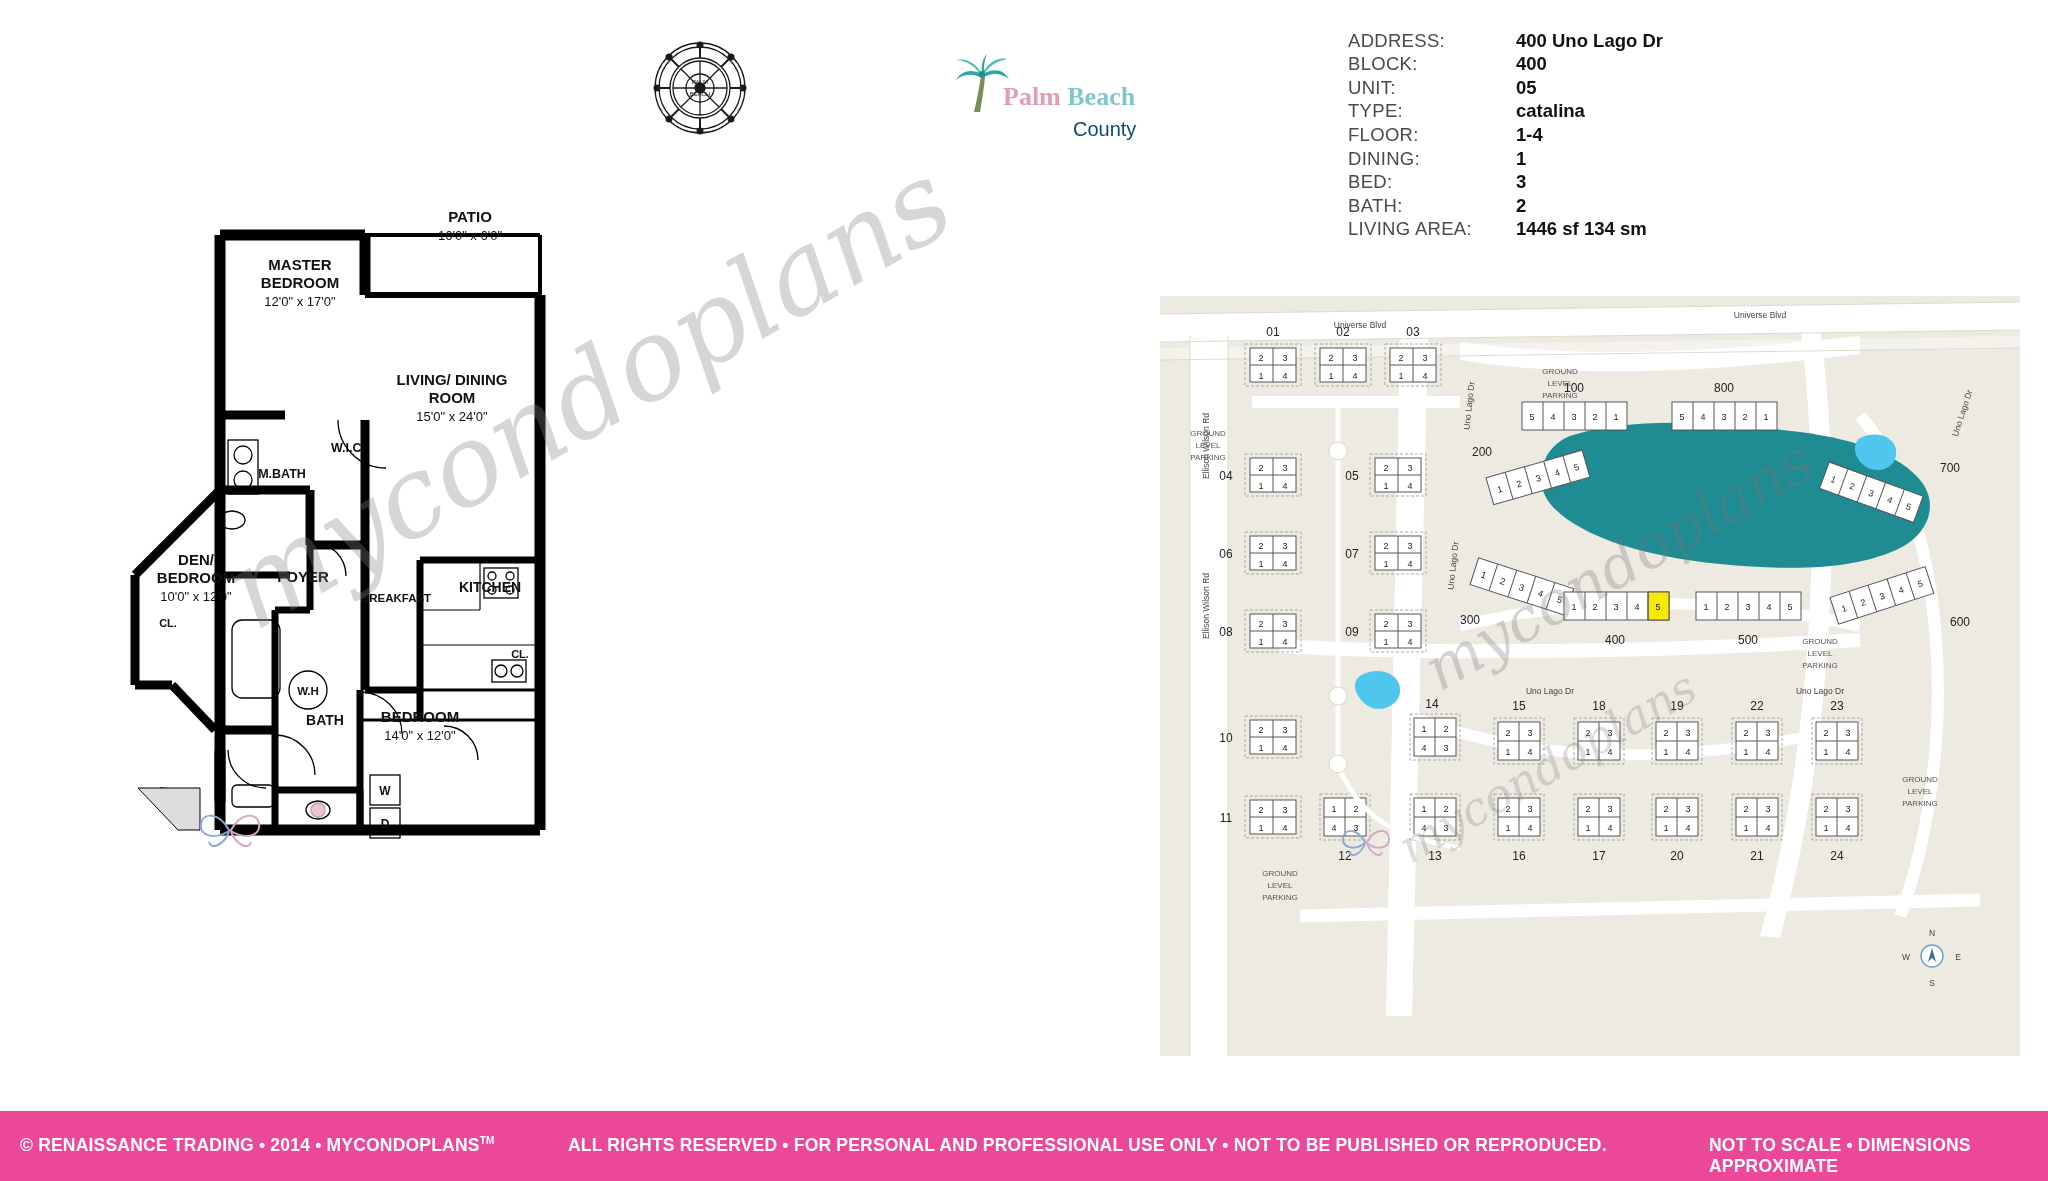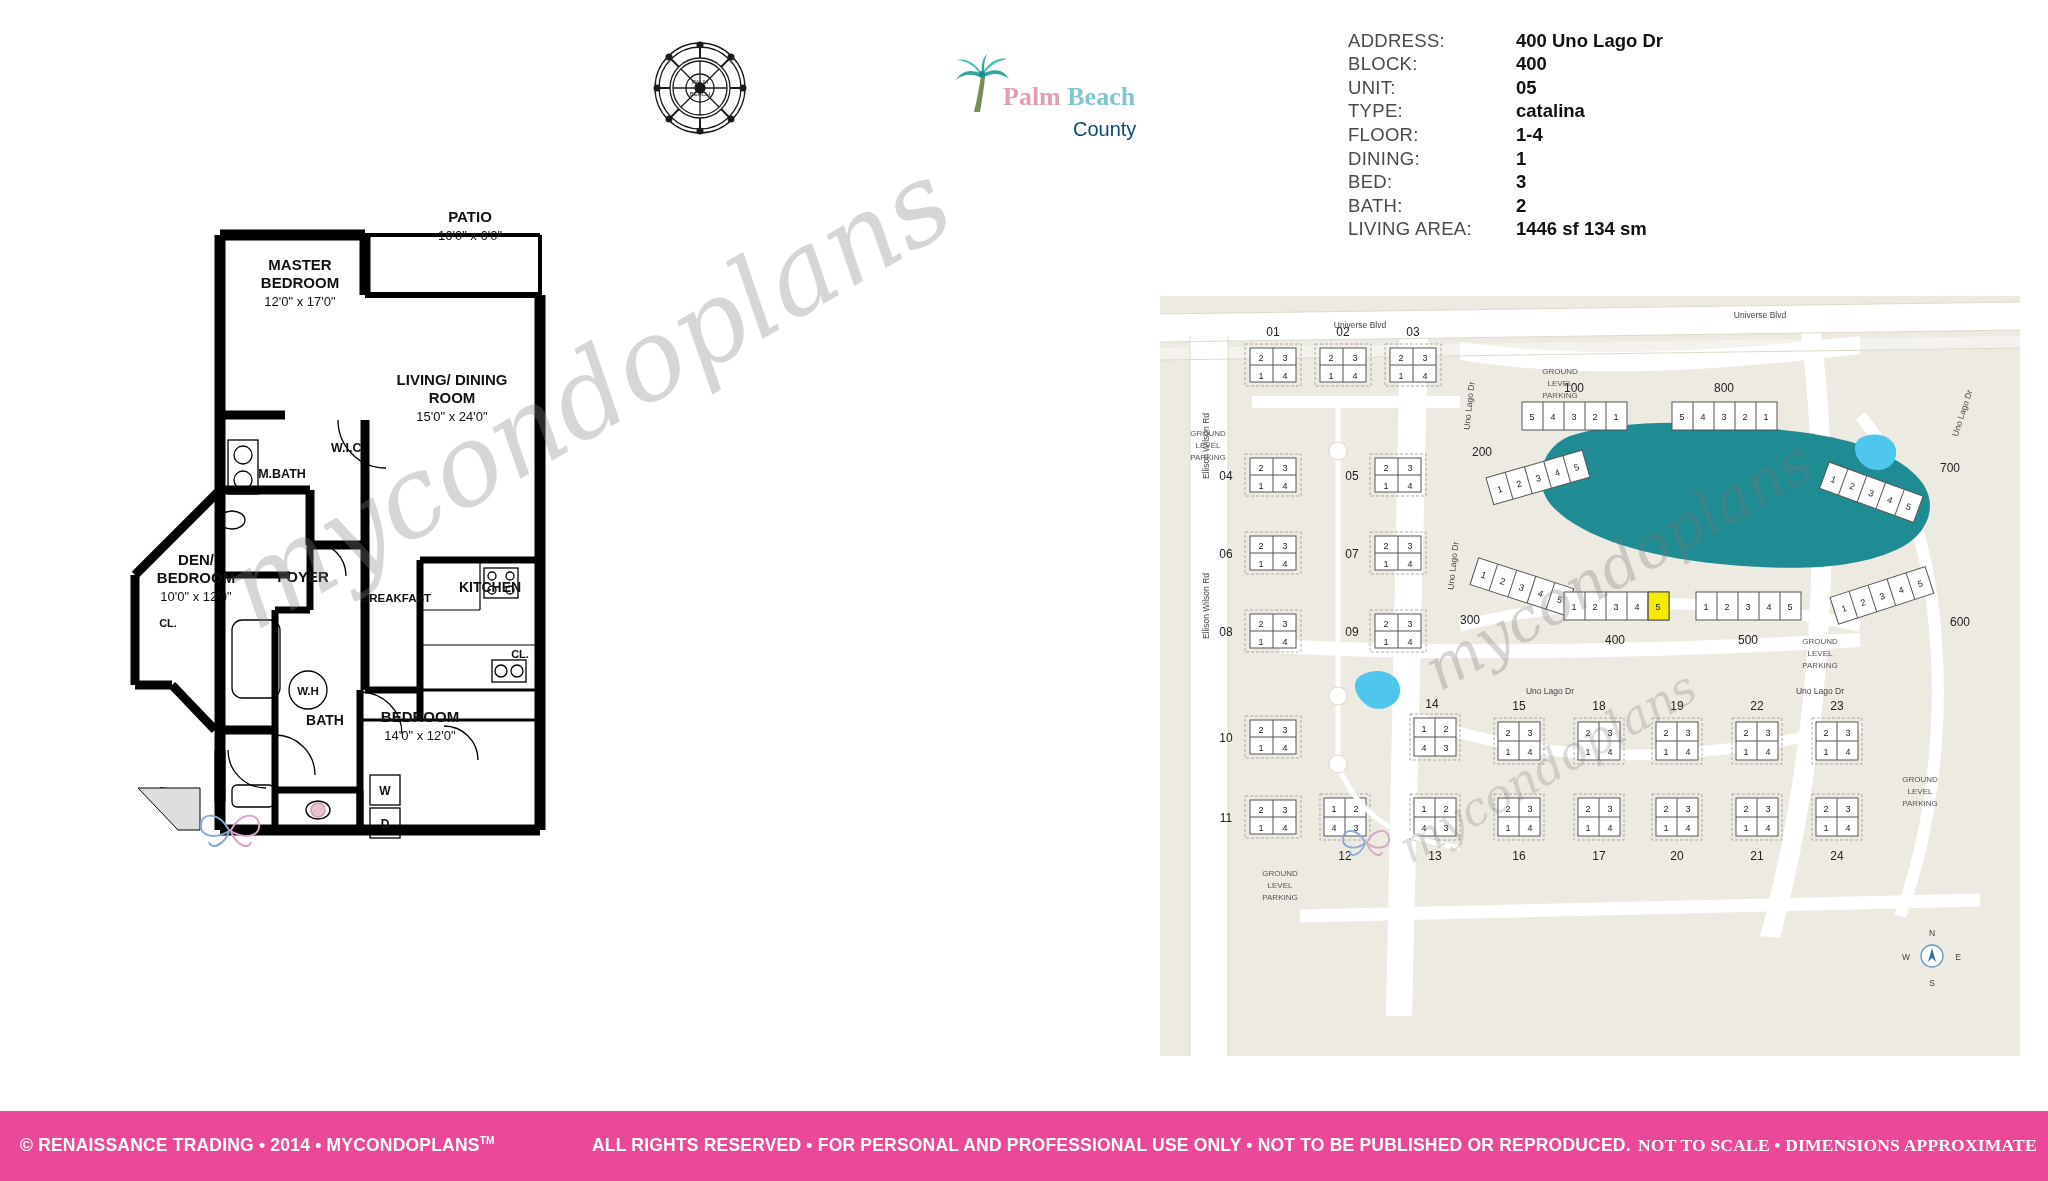--- a/index.html
+++ b/index.html
@@ -59,22 +59,22 @@
   }
   #wm-plan{left:180px;top:330px;font-size:112px;transform:rotate(-30deg);}
   #wm-map{left:1400px;top:530px;font-size:60px;transform:rotate(-30deg);color:rgba(120,120,120,0.30);}
   #wm-map2{left:1380px;top:740px;font-size:46px;transform:rotate(-30deg);color:rgba(120,120,120,0.26);}
   .bfly{position:absolute;pointer-events:none;}
 
   
   #footer{position:absolute;left:0;bottom:0;width:2048px;height:70px;background:#ec4899;}
   #footer .txt{position:absolute;color:#fff;font-size:17.5px;font-weight:bold;letter-spacing:.2px;top:24px;}
   #f1{left:20px;}
-  #f2{left:568px;margin-left:24px;}
-  #f3{left:1638px;font-family:Liberation Serif, serif;}
+  #f2{left:568px;}
+  #f3{left:1709px;}
   #footer sup{font-size:10px;vertical-align:super;}
 </style>
 </head>
 <body>
 
 <div class="page">
 
 
   <svg id="seal" viewBox="0 0 120 120">
     <g stroke="#1b1b1b" fill="none" stroke-width="1.3">

